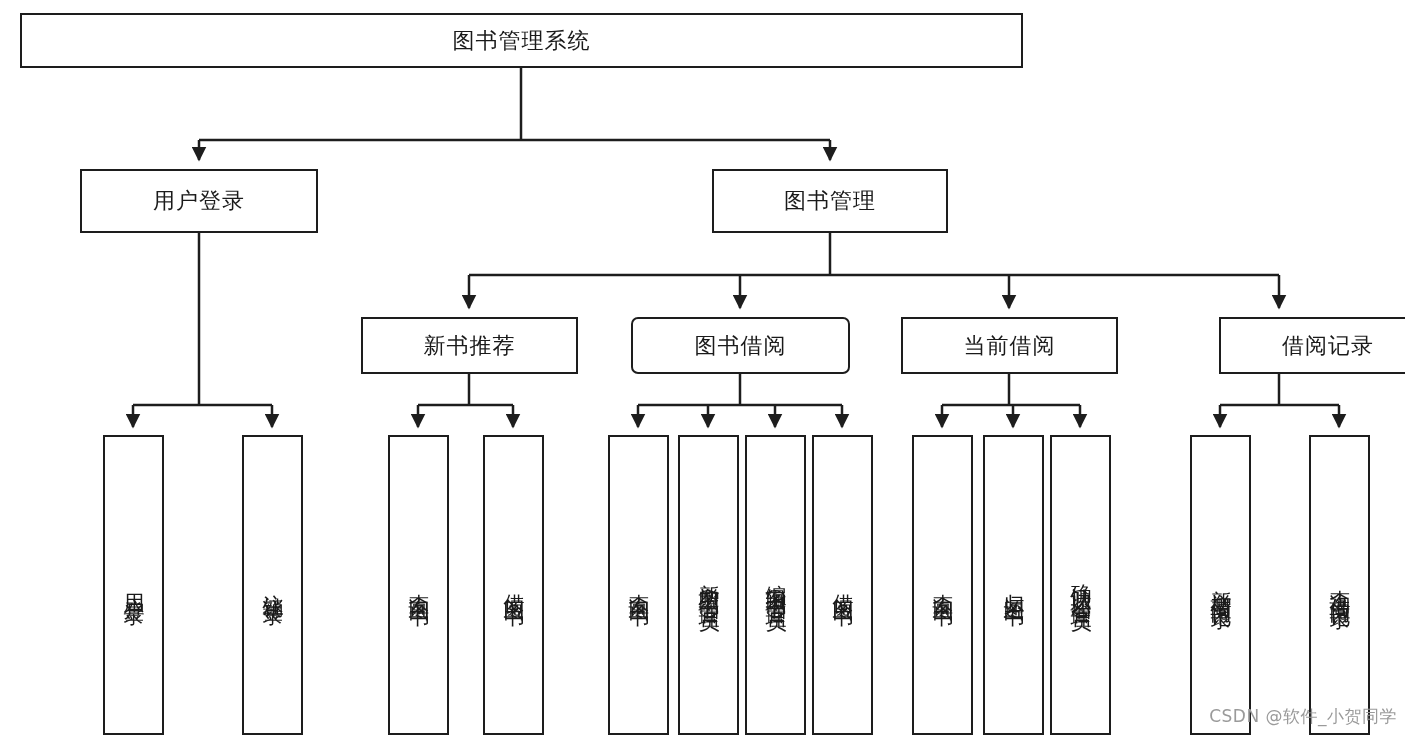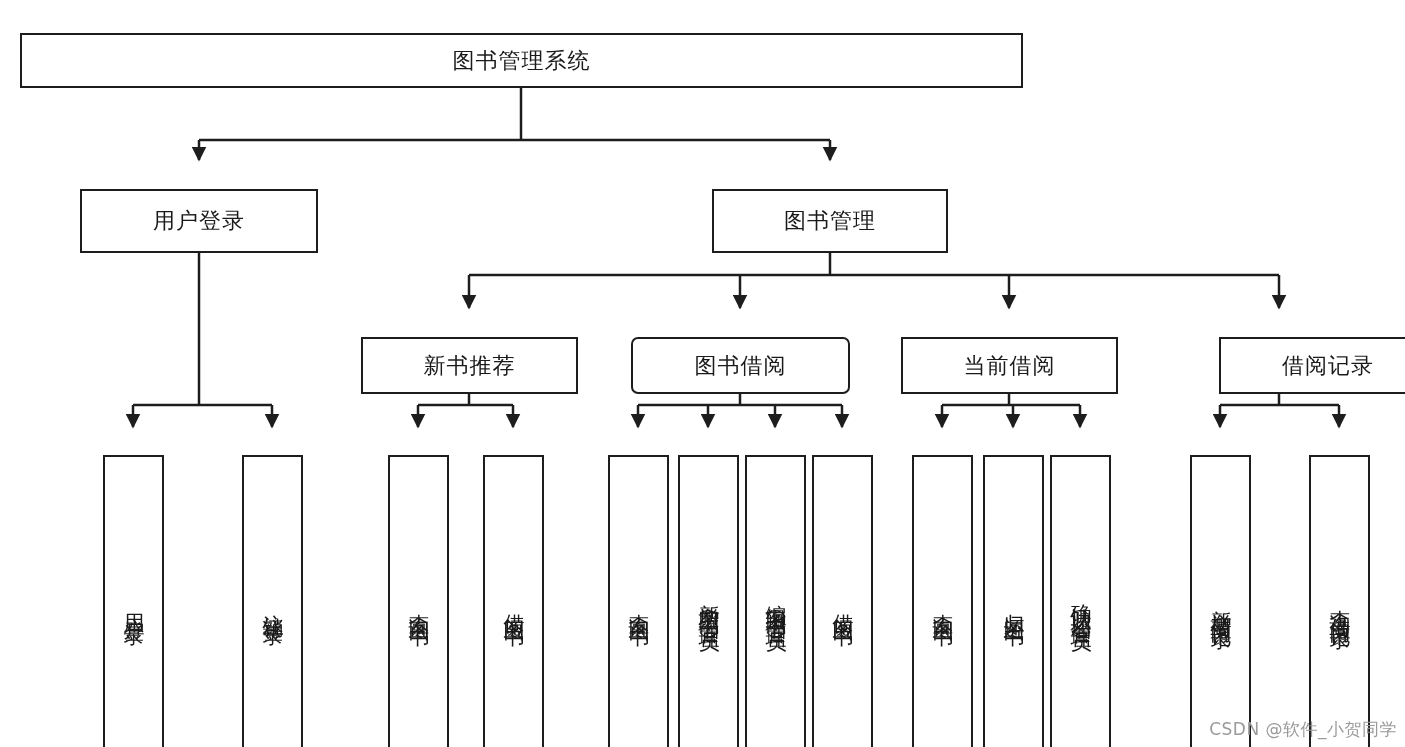--- a/index.html
+++ b/index.html
@@ -26,21 +26,20 @@
   }
   .node {
     position: absolute;
     box-sizing: border-box;
     border: 2.5px solid #1d1d1d;
     background: #ffffff;
     display: flex;
     align-items: center;
     justify-content: center;
     color: #1a1a1a;
-    margin-top: 20px;
   }
   .node.horiz {
     font-size: 22px;
     letter-spacing: 1px;
   }
   .node.vert {
     font-size: 21px;
   }
   .node .vtext {
     writing-mode: vertical-rl;
@@ -49,21 +48,21 @@
     line-height: 1;
     white-space: nowrap;
     color: #1a1a1a;
   }
   .node .htext {
     white-space: nowrap;
   }
   #watermark {
     position: absolute;
     right: 8px;
-    bottom: 6px;
+    bottom: 19px;
     font-size: 17px;
     color: #9a9a9a;
     letter-spacing: 0.5px;
     white-space: nowrap;
     pointer-events: none;
   }
 </style>
 </head>
 <body>
 

